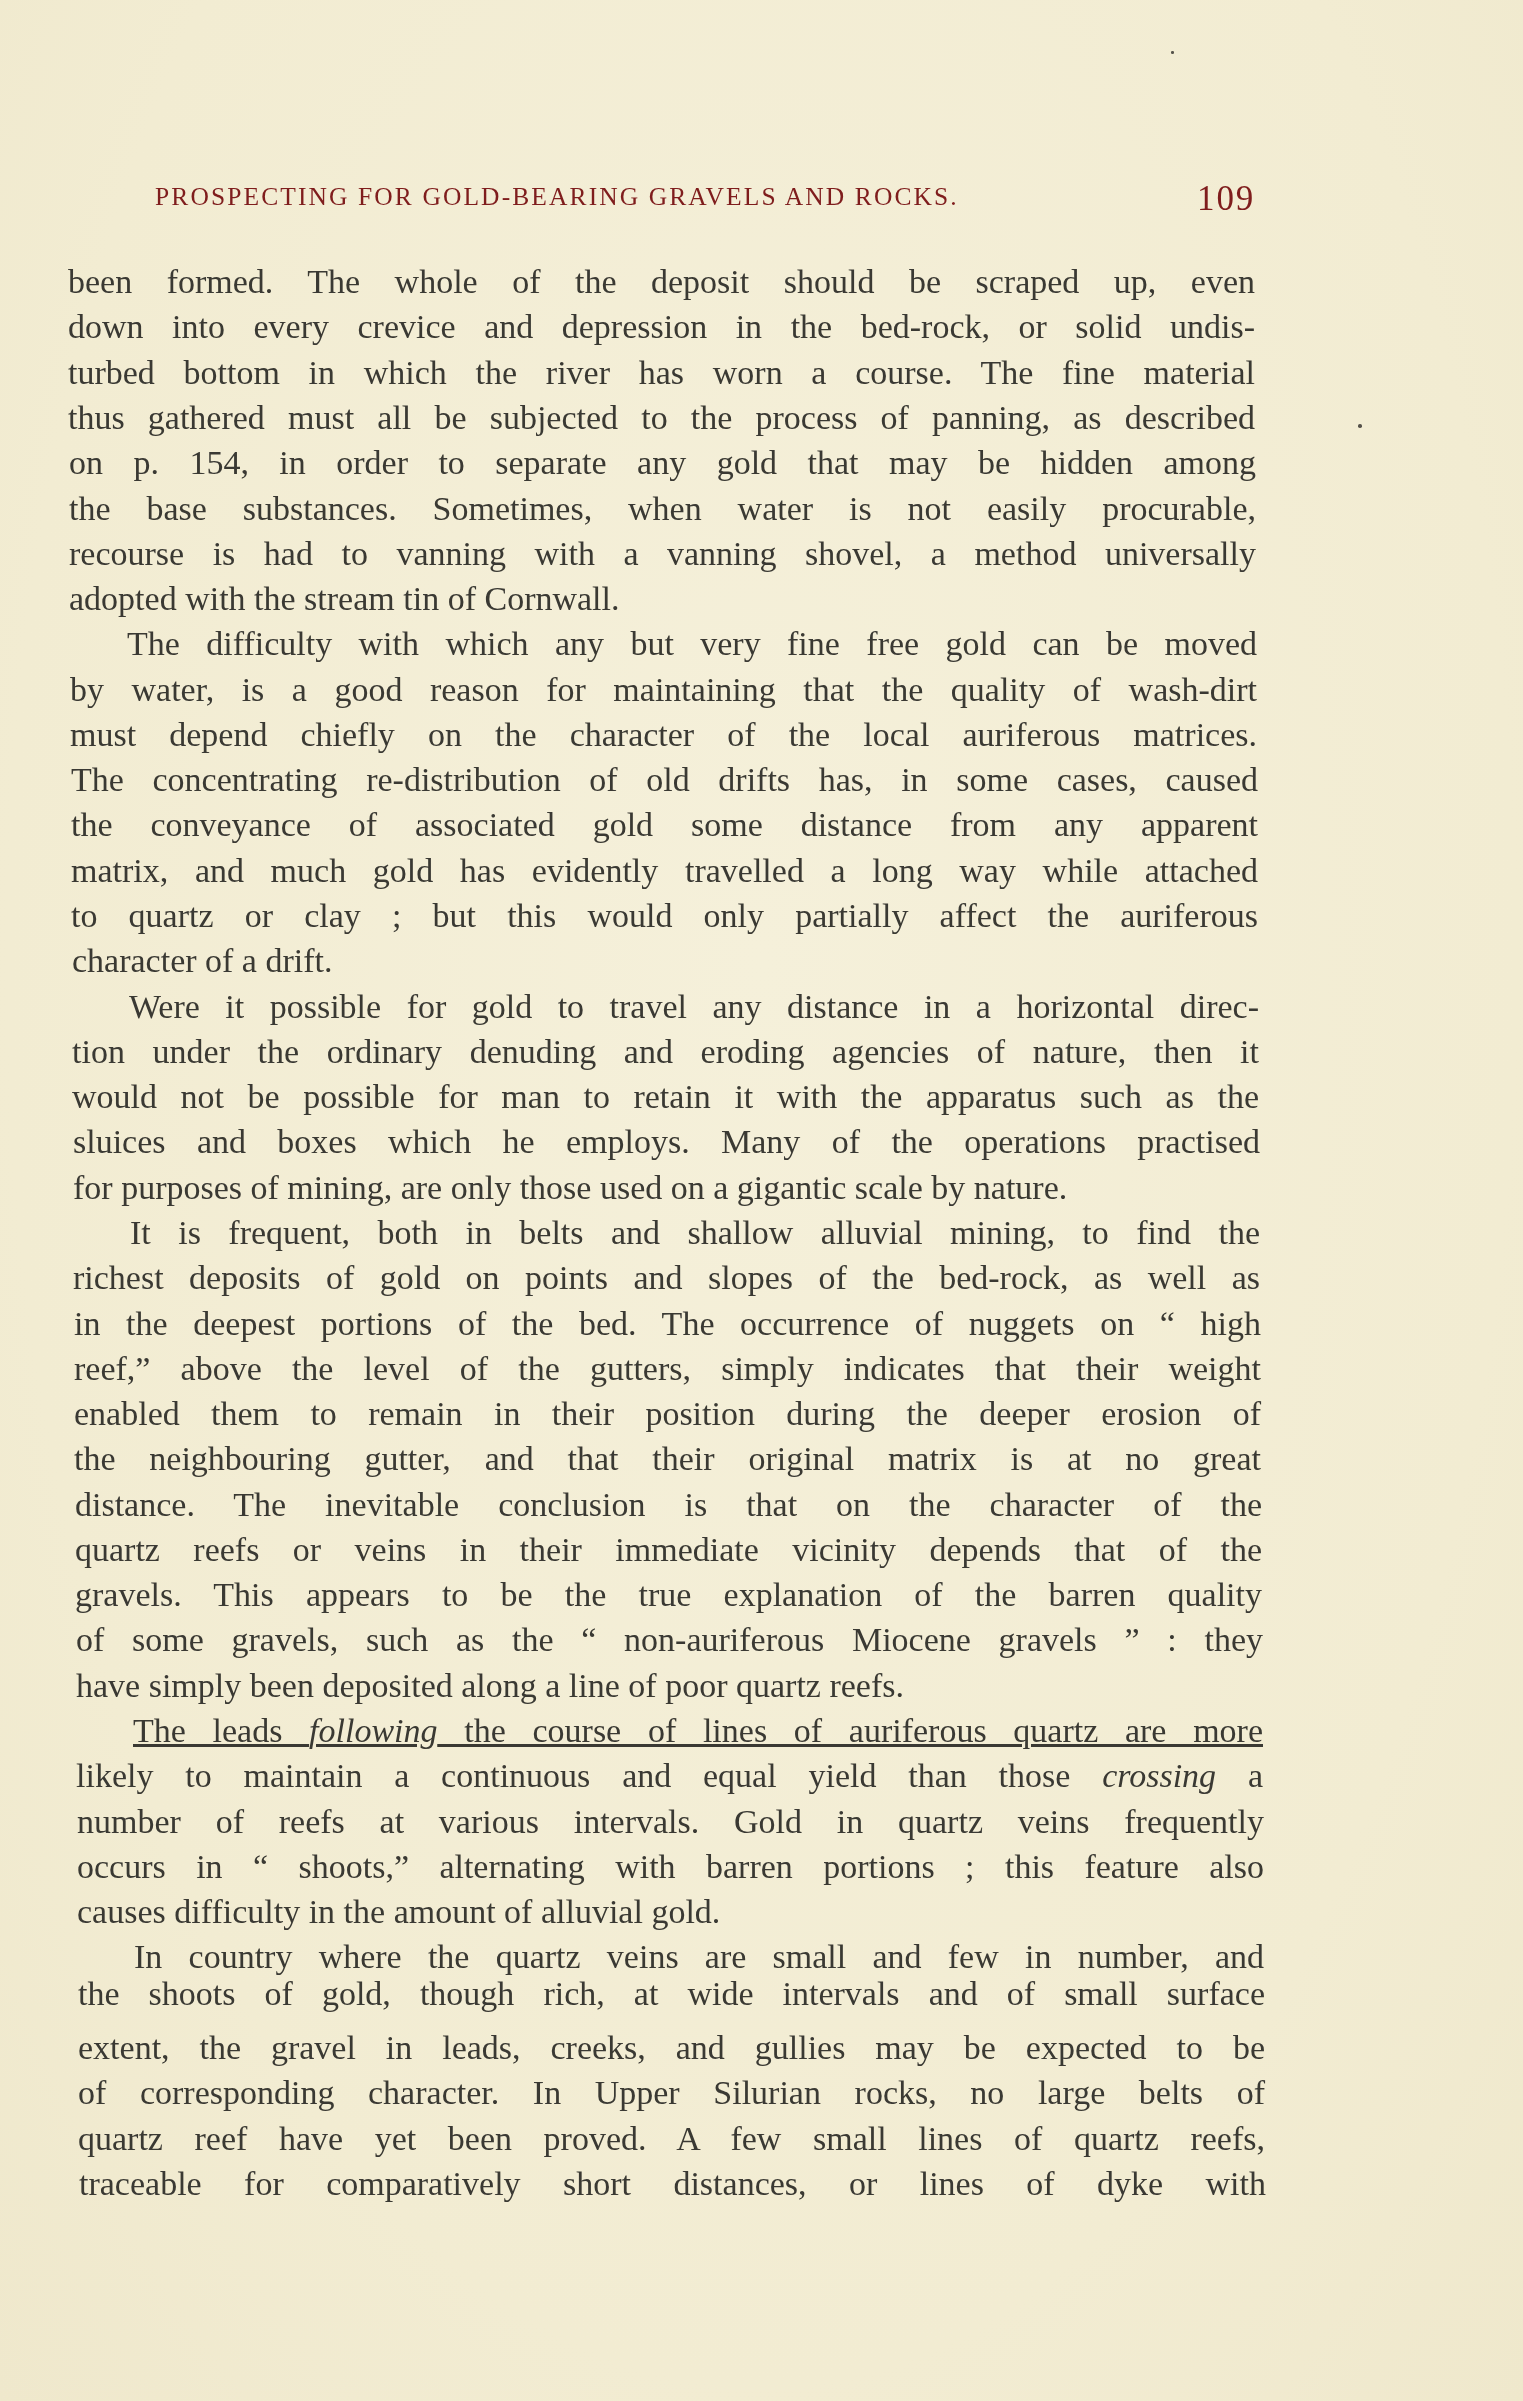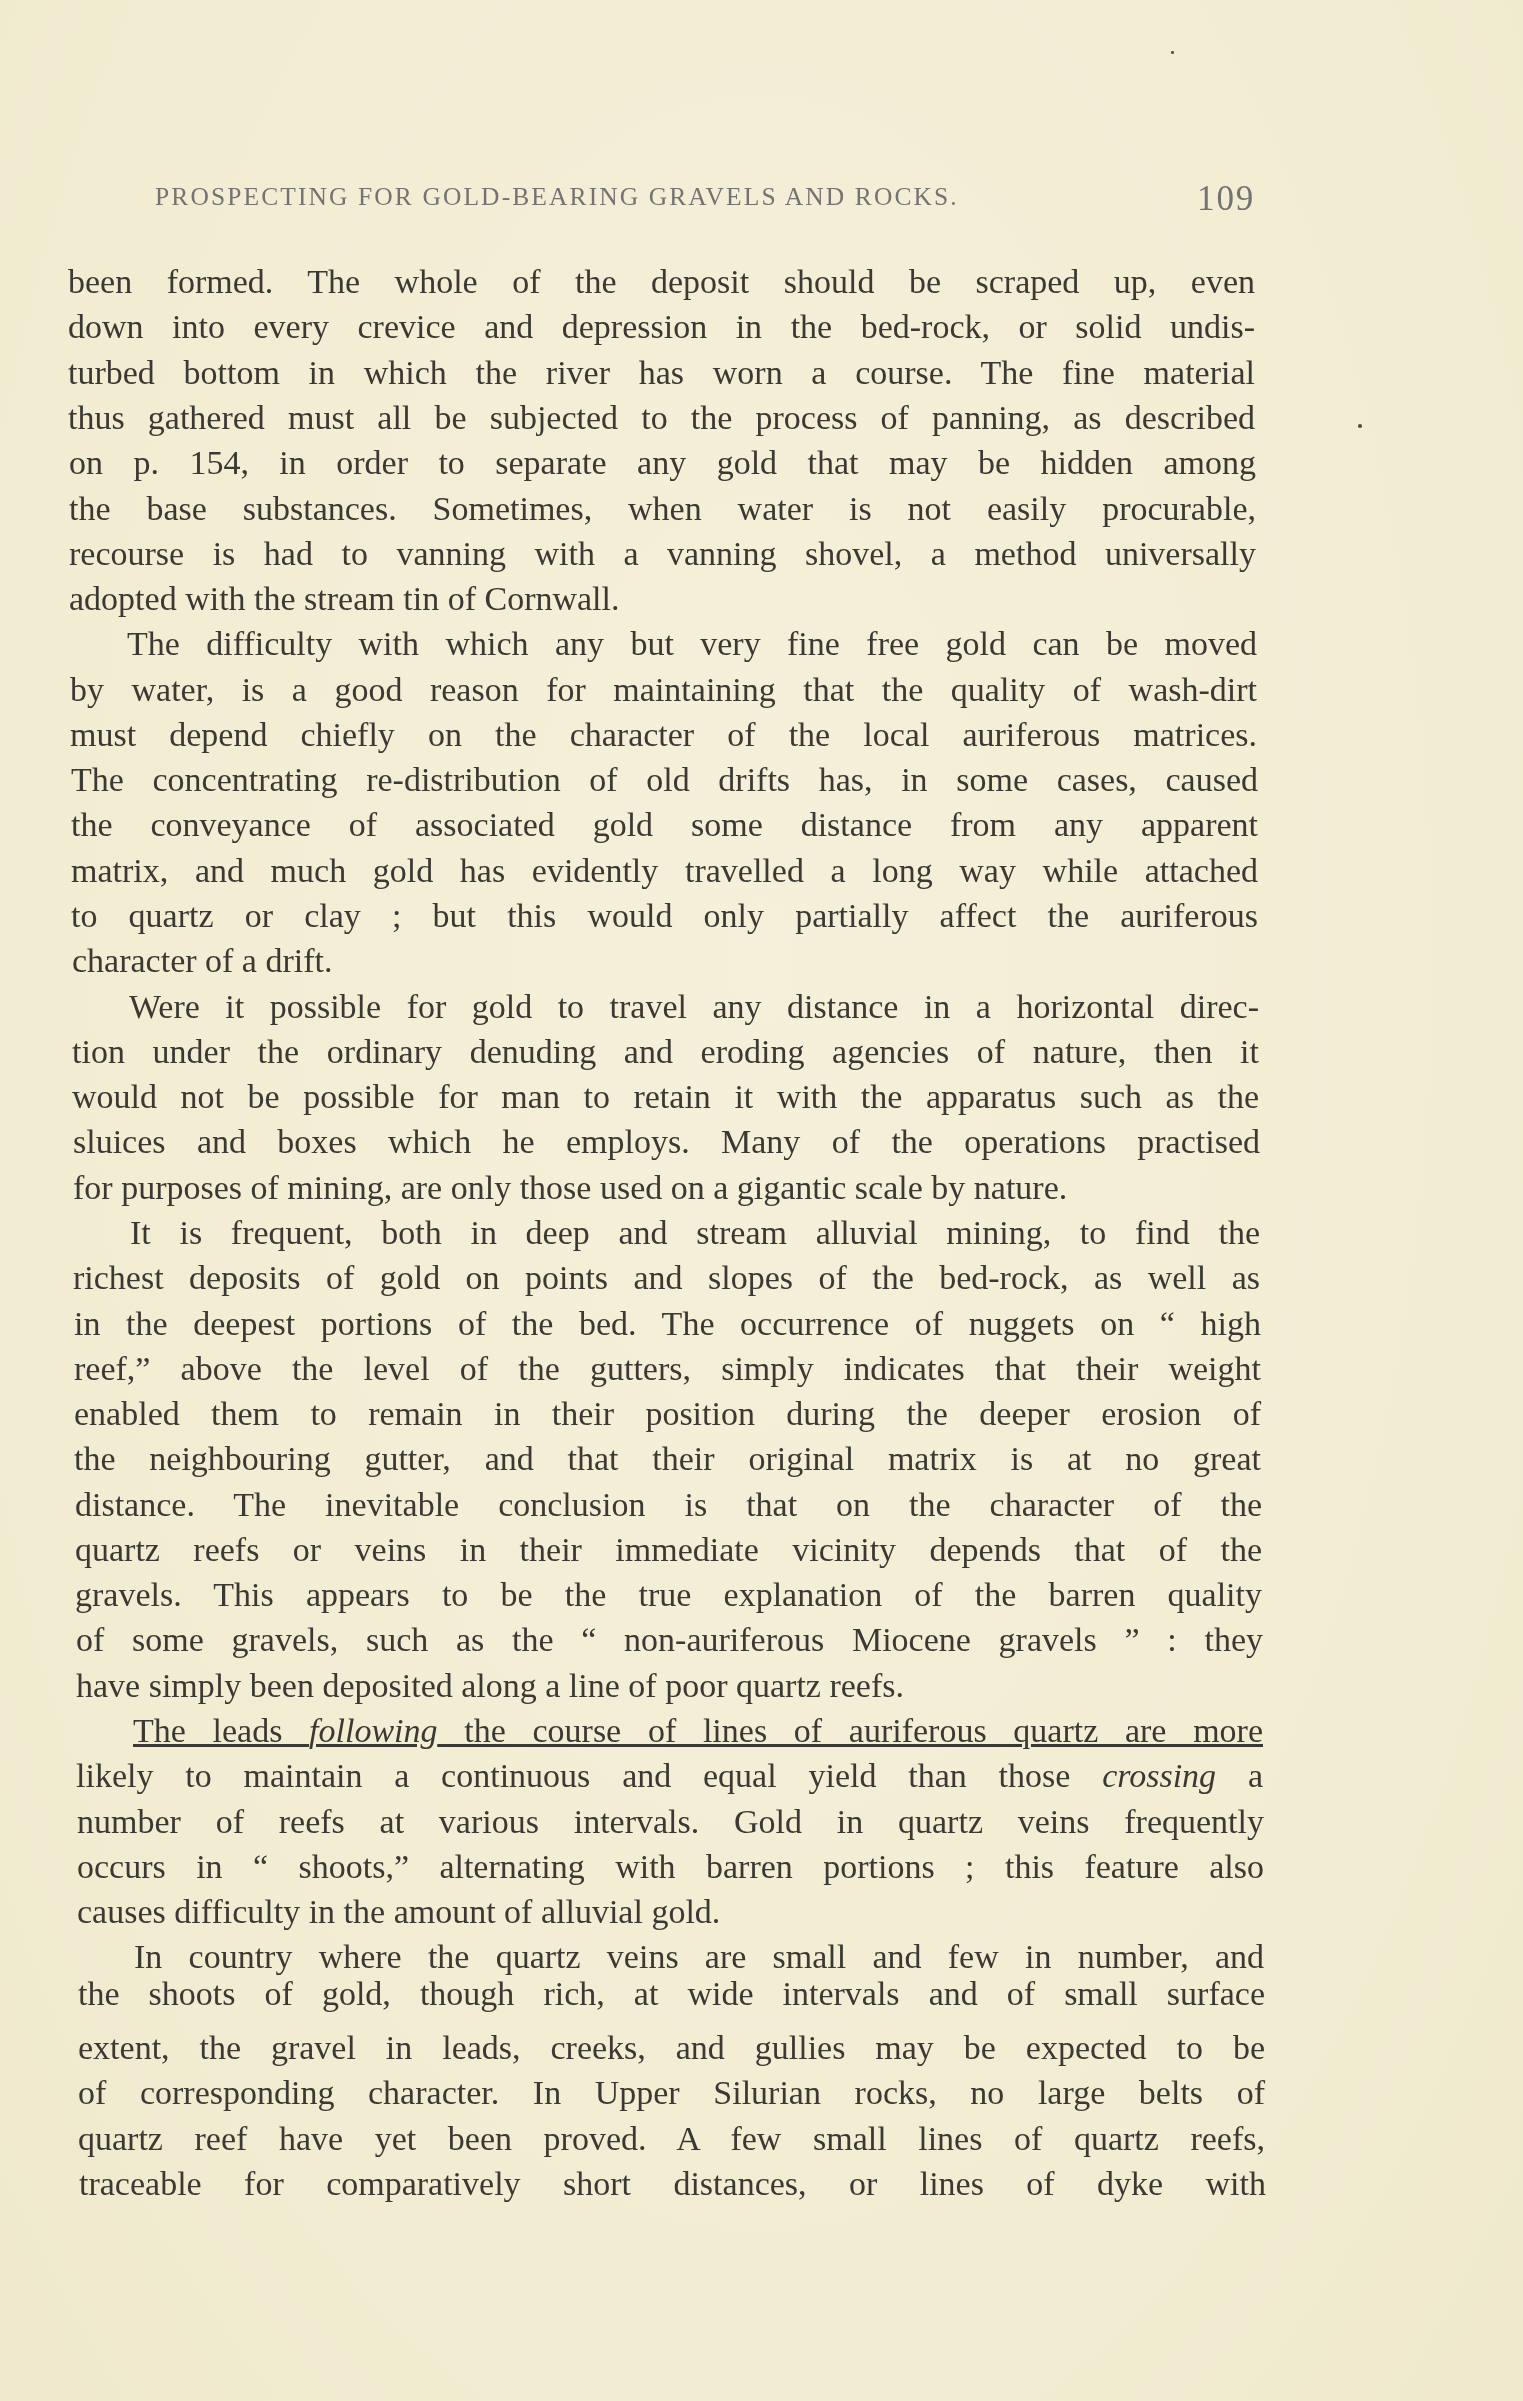--- a/index.html
+++ b/index.html
@@ -4,21 +4,21 @@
 <style>
   html, body { margin: 0; padding: 0; }
   body {
     width: 1524px; height: 2401px; position: relative; overflow: hidden;
     background: #f3eed6;
     background-image: radial-gradient(ellipse at 50% 40%, #f5f0da 0%, #f2ecd2 70%, #efe8cc 100%);
   }
   .page { position: absolute; left: 0; top: 0; width: 1524px; height: 2401px; }
   .header {
     position: absolute; left: 155px; top: 180px; width: 1100px; height: 39px;
-    font-family: "Liberation Serif", serif; color: #737373;
+    font-family: "Liberation Serif", serif; color: #7f1d1d;
   }
   .running-title {
     position: absolute; left: 0; bottom: 7px;
     font-size: 25.5px; letter-spacing: 2.1px; white-space: nowrap;
   }
   .page-number {
     position: absolute; right: 0; bottom: 0;
     font-size: 35px; letter-spacing: 1.8px; white-space: nowrap;
   }
   .line {
@@ -97,21 +97,21 @@
       <div class="line" style="left: 72px; width: 1187px; top: 1074px;">
         <span class="jwrap">would not be possible for man to retain it with the apparatus such as the</span>
       </div>
       <div class="line" style="left: 73px; width: 1187px; top: 1119px;">
         <span class="jwrap">sluices and boxes which he employs.  Many of the operations practised</span>
       </div>
       <div class="line last" style="left: 73px; width: 1187px; top: 1165px;">
         <span class="jwrap">for purposes of mining, are only those used on a gigantic scale by nature.</span>
       </div>
       <div class="line" style="left: 130px; width: 1130px; top: 1210px;">
-        <span class="jwrap">It is frequent, both in deep and stream alluvial mining, to find the</span>
+        <span class="jwrap">It is frequent, both in belts and shallow alluvial mining, to find the</span>
       </div>
       <div class="line" style="left: 73px; width: 1187px; top: 1255px;">
         <span class="jwrap">richest deposits of gold on points and slopes of the bed-rock, as well as</span>
       </div>
       <div class="line" style="left: 74px; width: 1187px; top: 1301px;">
         <span class="jwrap">in the deepest portions of the bed.  The occurrence of nuggets on “ high</span>
       </div>
       <div class="line" style="left: 74px; width: 1187px; top: 1346px;">
         <span class="jwrap">reef,” above the level of the gutters, simply indicates that their weight</span>
       </div>

